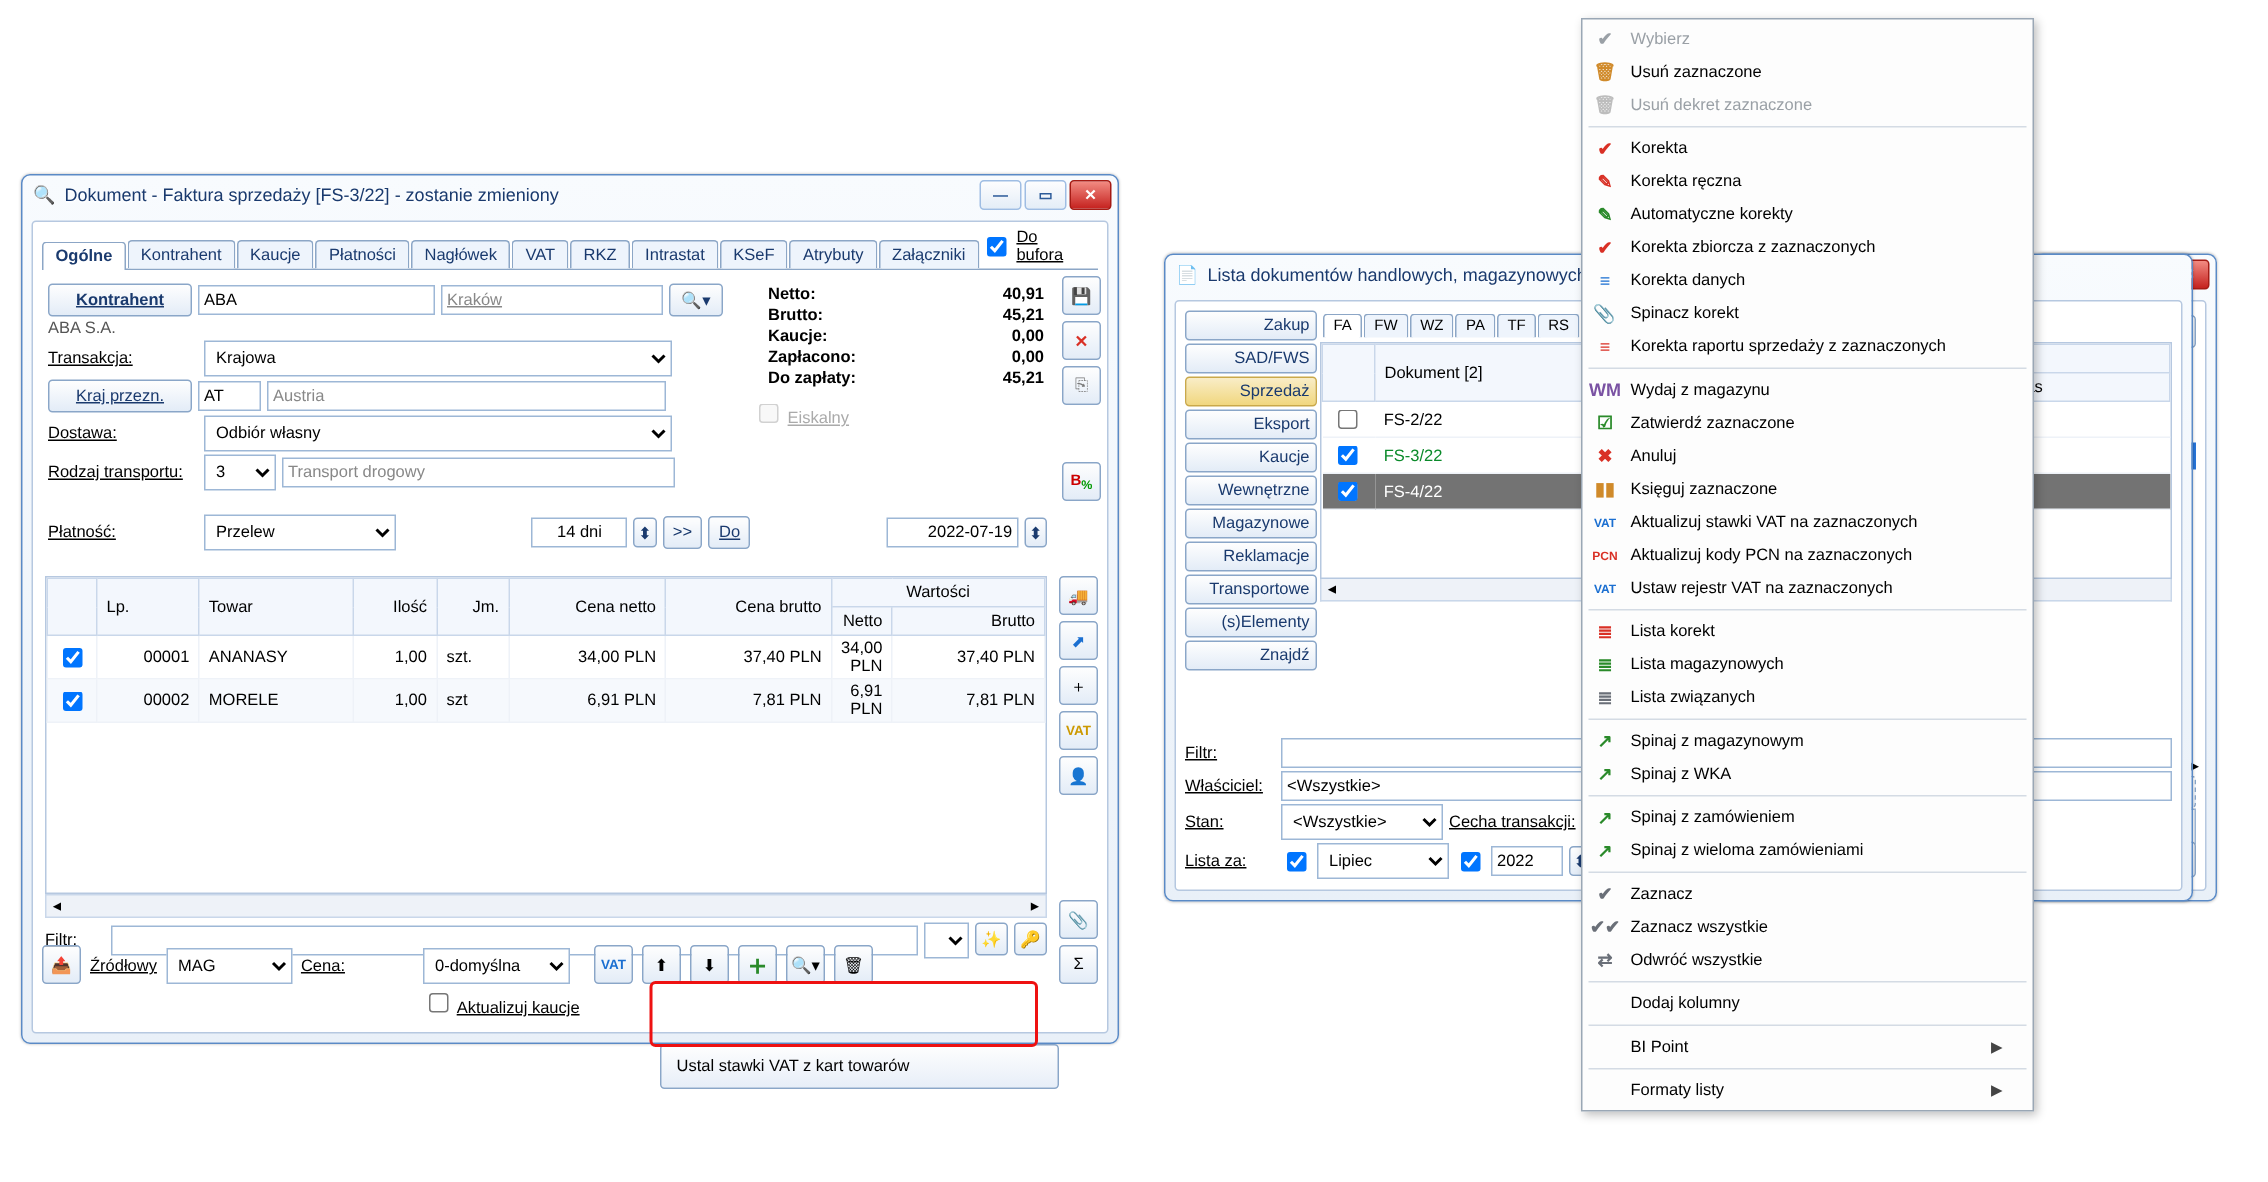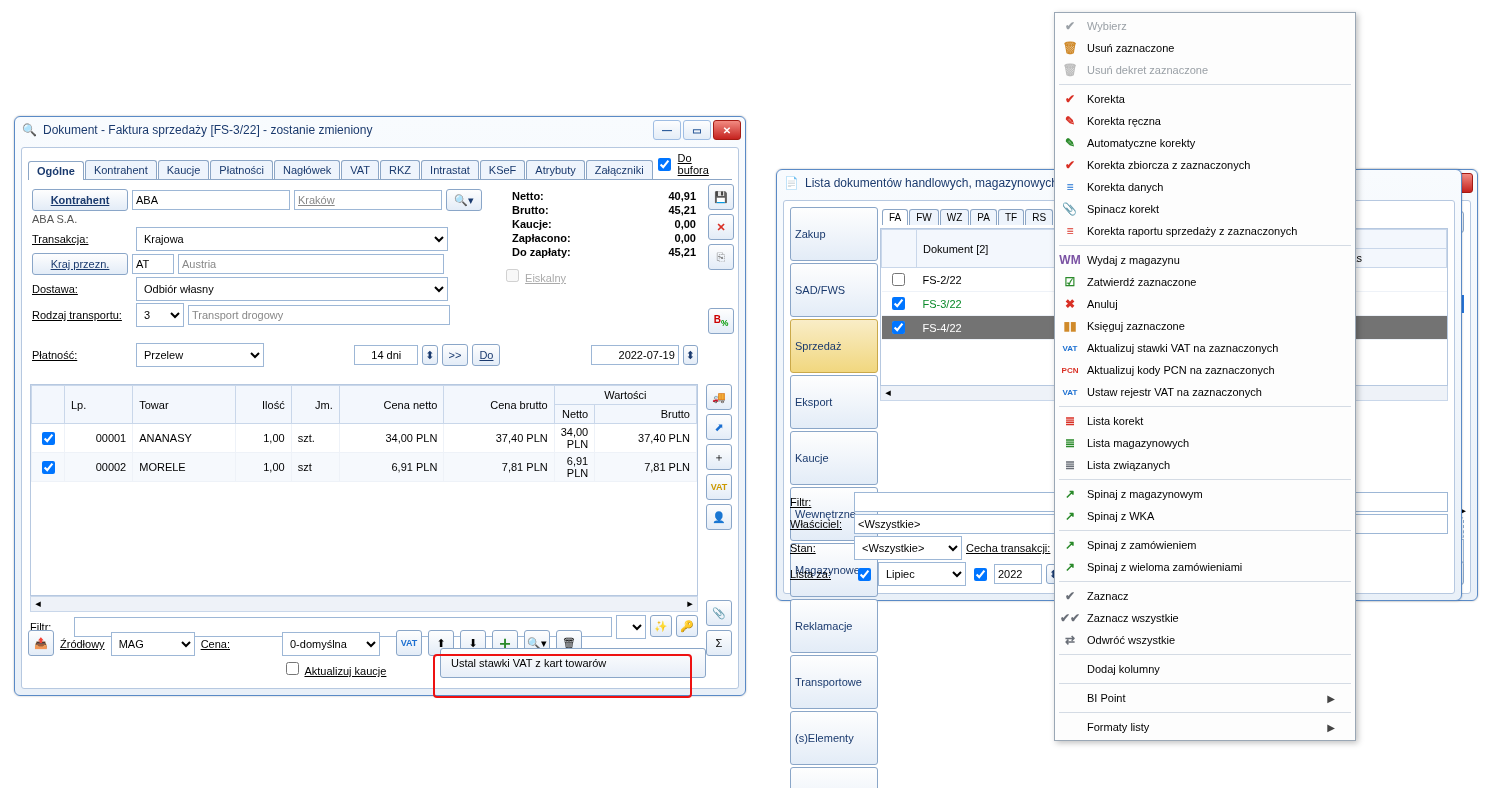--- a/index.html
+++ b/index.html
@@ -29,21 +29,21 @@
 .table{width:100%;border-collapse:collapse}
 .table th{font-weight:normal;padding:3px 6px;border:1px solid #c9d7ea;background:#f3f7fd;text-align:right}
 .table th:first-child{width:20px}
 .table th.left{text-align:left}
 .table td{padding:2px 6px;border:1px solid #eef2f8;text-align:right}
 .table td.left{text-align:left}
 .table tr.alt{background:#f6f9fd}
 .footer-tools{position:absolute;bottom:30px;left:6px;right:40px;display:flex;align-items:center;gap:6px}
 .red-callout{position:absolute;border:2px solid #e11;border-radius:4px;pointer-events:none;z-index:50}
 
-.sidebtn{display:block;width:78px;border:1px solid #8aa6c8;background:linear-gradient(#fefefe,#e3ecf7);border-radius:3px;padding:20px 4px;margin:0 0 2px 0;text-align:left;color:#1a3a6e}
+.sidebtn{display:block;width:78px;border:1px solid #8aa6c8;background:linear-gradient(#fefefe,#e3ecf7);border-radius:3px;padding:3px 4px;margin:0 0 2px 0;text-align:right;color:#1a3a6e}
 .sidebtn.active{background:linear-gradient(#f9edc7,#f1d77f);border-color:#caa94a}
 .doctabs{display:flex;gap:1px;margin:4px 0 3px 2px}
 .doctab{padding:2px 6px;border:1px solid #8ca6c6;border-bottom:none;background:#eef4fc;border-radius:3px 3px 0 0;font-size:10px}
 .doctab.active{background:#fff}
 .doclist{border:1px solid #b6c8e0}
 .doclist th{font-weight:normal;background:#f3f7fd;border:1px solid #c9d7ea;padding:3px 6px;text-align:left;font-size:11px}
 .doclist td{padding:2px 6px;border-bottom:1px solid #eef2f8}
 tr.selrow td{background:#737373;color:#fff}
 
 .ctxmenu{position:absolute;background:#fdfdfd;border:1px solid #9aa7b5;box-shadow:2px 2px 6px rgba(0,0,0,.25);z-index:100;padding:2px;width:296px}
@@ -275,21 +275,21 @@
     </div>
     <div style="position:absolute;right:6px;bottom:30px;display:flex;flex-direction:column;gap:2px">
       <span class="iconbtn">📎</span>
       <span class="iconbtn">Σ</span>
     </div>
 
     <div style="position:absolute;left:260px;bottom:10px"><input type="checkbox" style=""> <span class="underline">Aktualizuj kaucje</span></div>
   </div>
 </div>
 
-<div style="position:absolute;left:440px;top:648px;width:244px;height:28px;background:linear-gradient(#fefefe,#e7eef8);border:1px solid #8aa6c8;border-radius:3px;display:flex;align-items:center;padding:0 10px;z-index:10">
+<div style="position:absolute;left:440px;top:696px;width:244px;height:28px;background:linear-gradient(#fefefe,#e7eef8);border:1px solid #8aa6c8;border-radius:3px;display:flex;align-items:center;padding:0 10px;z-index:10">
   <span>Ustal stawki VAT z kart towarów</span>
 </div>
 <div class="red-callout" style="left:433px;top:654px;width:255px;height:40px"></div>
 
 <div class="window" style="left:776px;top:169px;width:684px;height:430px;z-index:1">
   <div class="titlebar">
     <span class="title-icon">📄</span>
     <span class="title-text">Lista dokumentów handlowych, magazynowych i</span>
   </div>
   <div class="inner">

